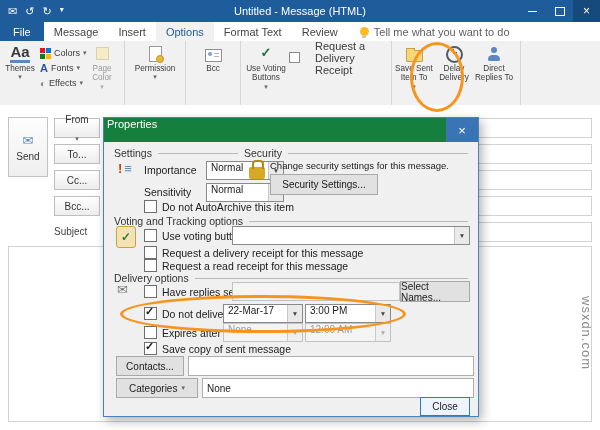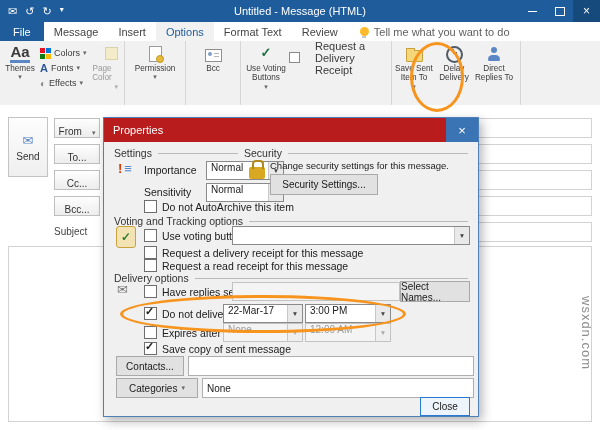--- a/index.html
+++ b/index.html
@@ -60,28 +60,28 @@
   .person::before{content:"";position:absolute;top:0;left:4px;width:6px;height:6px;border-radius:50%;background:#5b87c5;}
   .person::after{content:"";position:absolute;bottom:0;left:1px;width:12px;height:6px;border-radius:6px 6px 2px 2px;background:#5b87c5;}
   .launcher{position:absolute;right:2px;bottom:2px;width:7px;height:7px;border-right:1px solid #8a8a8a;border-bottom:1px solid #8a8a8a;}
   .spacer{flex:1;border-right:none;position:relative;}
   .collapse{position:absolute;right:12px;bottom:6px;width:6px;height:6px;border-top:1.5px solid #666;border-left:1.5px solid #666;transform:rotate(45deg);}
 
   
   .compose{position:absolute;left:0;top:105px;width:600px;height:325px;background:#fff;}
   .send-btn{position:absolute;left:8px;top:12px;width:38px;height:58px;border:1px solid #c3c3c3;background:linear-gradient(#fdfdfd,#efefef);display:flex;flex-direction:column;align-items:center;justify-content:center;gap:3px;font-size:10px;color:#333;}
   .sendico{color:#5b87c5;font-size:13px;}
-  .fieldbtn{position:absolute;left:54px;width:44px;height:18px;border:1px solid #bfbfbf;background:linear-gradient(#fefefe,#ededed);font-size:10px;color:#333;display:flex;align-items:flex-end;justify-content:center;gap:10px;}
+  .fieldbtn{position:absolute;left:54px;width:44px;height:18px;border:1px solid #bfbfbf;background:linear-gradient(#fefefe,#ededed);font-size:10px;color:#333;display:flex;align-items:center;justify-content:center;gap:10px;flex-direction:column;}
   .subject-label{position:absolute;left:54px;top:121px;font-size:10px;color:#444;}
   .cfield{position:absolute;left:104px;right:8px;height:18px;border:1px solid #d2d2d2;background:#fff;}
   .bodyarea{position:absolute;left:8px;right:8px;top:141px;bottom:8px;border:1px solid #d2d2d2;background:#fff;}
 
   
   .dialog{position:absolute;left:103px;top:117px;width:374px;height:298px;background:#f0f0f0;border:1px solid #4d7fb8;box-shadow:3px 4px 10px rgba(0,0,0,.3);z-index:10;font-size:10.5px;color:#202020;}
-  .dlg-title{height:24px;background:#b91c1c;color:#fff;display:flex;align-items:center;padding-left:9px;font-size:11px;}
+  .dlg-title{height:24px;background:#15803d;color:#fff;display:flex;padding-left:3px;font-size:11px;}
   .dlg-close{margin-left:auto;width:32px;height:100%;display:flex;align-items:center;justify-content:center;font-size:13px;background:#3a74b5;}
   .sect{position:absolute;display:flex;align-items:center;gap:6px;font-size:10.5px;color:#333;white-space:nowrap;}
   .sect .ln{flex:1;height:1px;background:#b9b9b9;}
   .cbrow{position:absolute;display:flex;align-items:center;gap:5px;white-space:nowrap;}
   .cb{width:11px;height:11px;border:1px solid #6e6e6e;background:#fff;position:relative;flex:none;}
   .cb.on::after{content:"\2713";position:absolute;left:0;top:-3px;font-size:11px;font-weight:bold;color:#1f1f1f;}
   .dlbl{position:absolute;white-space:nowrap;}
   .combo{position:absolute;height:17px;background:#fff;border:1px solid #8a8a8a;display:flex;font-size:10px;color:#1a1a1a;}
   .combo .val{padding-left:4px;flex:1;white-space:nowrap;overflow:hidden;}
   .combo .arr{width:14px;align-self:stretch;display:flex;align-items:center;justify-content:center;font-size:6.5px;color:#444;background:#e9e9e9;border-left:1px solid #c8c8c8;}
@@ -168,21 +168,21 @@
           <span class="fonticon">A</span>
           <span>Fonts</span>
           <span class="da">▾</span>
         </div>
         <div class="smallbtn">
           <span class="fx">◐</span>
           <span>Effects</span>
           <span class="da">▾</span>
         </div>
       </div>
-      <div class="bigbtn dim" style="width:32px;align-items:flex-end;">
+      <div class="bigbtn dim" style="width:32px;">
         <span class="ic">
             <span class="pagecolor"></span>
           </span>
         <span>Page Color</span>
         <span class="da">▾</span>
       </div>
       <div class="group-label">Themes</div>
     </div>
 
     <div class="group" style="width:56px;justify-content:center;">

